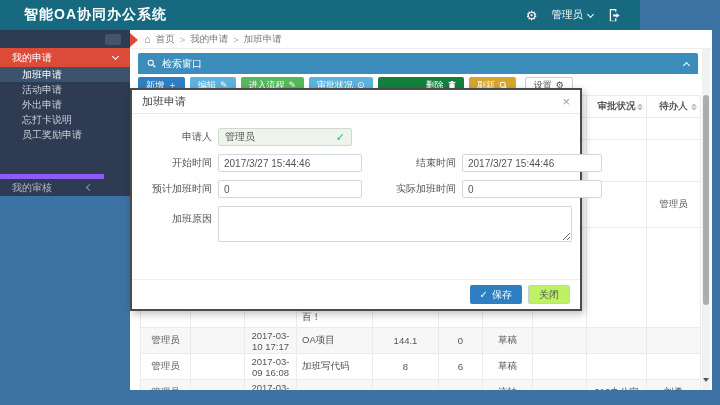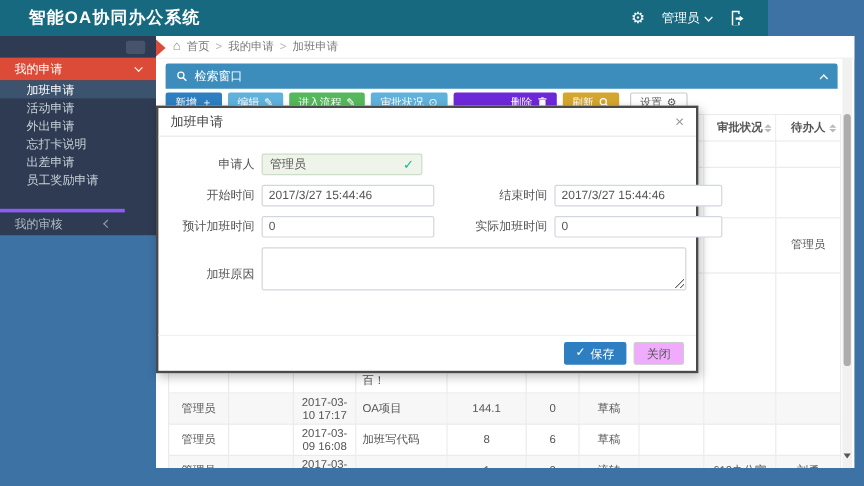--- a/index.html
+++ b/index.html
@@ -27,21 +27,21 @@
     background:#46536b; border-radius:2px; }
   .side-group { position:absolute; left:0; top:18px; width:130px; height:19px; background:#dc4b38;
     color:#fff; display:flex; align-items:center; padding:0 12px; font-size:10px; cursor:pointer; }
   .side-group .chev { margin-left:auto; }
   .side-arrow { position:absolute; left:130px; top:33px; width:0; height:0; z-index:40;
     border-top:7px solid transparent; border-bottom:7px solid transparent; border-left:8px solid #dc4b38; }
   .side-items { position:absolute; left:0; top:37px; width:130px; list-style:none; }
   .side-items li { height:15px; display:flex; align-items:center; padding-left:22px;
     color:#c8d2da; font-size:10px; cursor:pointer; }
   .side-items li.active { background:#3c536d; color:#fff; }
-  .side-review { position:absolute; left:0; top:144px; width:104px; height:22px; border-top:3px solid #8b5cf6;
+  .side-review { position:absolute; left:0; top:144px; width:104px; height:22px; border-top:5px solid #8b5cf6;
     color:#b0bcc5; display:flex; align-items:center; padding:0 12px; font-size:10px; cursor:pointer; }
   .side-review .chev { margin-left:auto; border-color:#8a97a5; }
 
   
   .card { position:absolute; left:130px; top:30px; width:582px; height:360px;
     background:#fff; z-index:10; overflow:hidden; }
   .breadcrumb { height:19px; display:flex; align-items:center; gap:5px; padding-left:14px;
     font-size:9.5px; color:#7a7a7a; border-bottom:1px solid #efefef; background:#fff; }
   .breadcrumb .home-ic { font-size:11px; color:#8b8b8b; }
   .breadcrumb .sep { color:#b5b5b5; }
@@ -51,21 +51,21 @@
     padding:0 9px; font-size:10px; }
   .panel-head .collapse { margin-left:auto; cursor:pointer; }
 
   .toolbar { position:absolute; left:8px; top:47px; height:17px; display:flex; gap:5px; }
   .tbtn { border:none; border-radius:2px; color:#fff; font-size:9px; height:16px;
     padding:0 8px; display:flex; align-items:center; gap:4px; cursor:pointer;
     font-family:inherit; }
   .tbtn.primary { background:#2d7fc1; }
   .tbtn.info    { background:#5fb2dc; }
   .tbtn.success { background:#55b85c; }
-  .tbtn.danger  { background:#6d28d9;padding-left:48px; }
+  .tbtn.danger  { background:#15803d;padding-left:48px; }
   .tbtn.warning { background:#d5a62f; }
   .tbtn.default { background:#fff; color:#555; border:1px solid #ccc; margin-left:4px; }
   .bicon { font-size:9px; line-height:1; }
 
   
   .tablewrap { position:absolute; left:10px; top:65px; width:560px; }
   table { border-collapse:collapse; table-layout:fixed; width:560px; font-size:9.5px; color:#555; }
   th,td { border:1px solid #ebebeb; text-align:center; vertical-align:middle; padding:1px 3px;
     overflow:hidden; }
   th { height:22px; font-weight:bold; color:#555; background:#fff; position:relative; }
@@ -104,21 +104,21 @@
     padding:0 5px; font-family:inherit; }
   .w150 { width:150px; } .w140 { width:140px; }
   .flabel2 { width:60px; text-align:right; font-size:10px; color:#555; margin-left:34px; flex:0 0 60px; }
   .reason { width:354px; height:36px; border:1px solid #d2d6de; border-radius:2px; resize:both;
     font-family:inherit; font-size:10px; padding:2px 4px; color:#555; }
   .modal-foot { position:absolute; left:0; right:0; bottom:0; height:30px; border-top:1px solid #f0f0f0;
     display:flex; align-items:center; justify-content:flex-end; gap:6px; padding:0 10px; }
   .btn-save { background:#2d7fc1; color:#fff; border:none; border-radius:2px; height:19px;
     padding:0 10px; font-size:10px; display:flex; align-items:center; gap:4px; cursor:pointer;
     font-family:inherit; }
-  .btn-close { background:#f0abfc; color:#555; border:1px solid #ccc; border-radius:2px; height:19px;
+  .btn-close { background:#bef264; color:#555; border:1px solid #ccc; border-radius:2px; height:19px;
     padding:0 10px; font-size:10px; cursor:pointer; font-family:inherit; }
 </style>
 </head>
 <body>
 
 <div class="topbar">
   <span class="title">智能OA协同办公系统</span>
   <div class="right">
     <span class="gear">⚙</span>
     <span class="userbox">
@@ -143,23 +143,20 @@
         <span>加班申请</span>
       </li>
     <li>
         <span>活动申请</span>
       </li>
     <li>
         <span>外出申请</span>
       </li>
     <li>
         <span>忘打卡说明</span>
-      </li>
-    <li>
-        <span>出差申请</span>
       </li>
     <li>
         <span>员工奖励申请</span>
       </li>
   </ul>
   <div class="side-review">
     <span>我的审核</span>
     <i class="chev left"></i>
   </div>
 </div>
@@ -377,21 +374,21 @@
       <span class="flabel2">结束时间</span>
       <input class="tin fctl w140" value="2017/3/27 15:44:46" style="">
     </div>
     <div class="frow">
       <span class="flabel">预计加班时间</span>
       <input class="tin fctl w150" value="0" style="">
       <span class="flabel2">实际加班时间</span>
       <input class="tin fctl w140" value="0" style="">
     </div>
     <div class="frow" style="align-items:flex-start;">
-      <span class="flabel" style="margin-top:16px;">加班原因</span>
+      <span class="flabel" style="margin-top:6px;">加班原因</span>
       <textarea class="reason fctl" value="" style=""></textarea>
     </div>
   </div>
   <div class="modal-foot">
     <button class="btn-save">
       <span>✓</span>
       <span>保存</span>
     </button>
     <button class="btn-close">关闭</button>
   </div>

